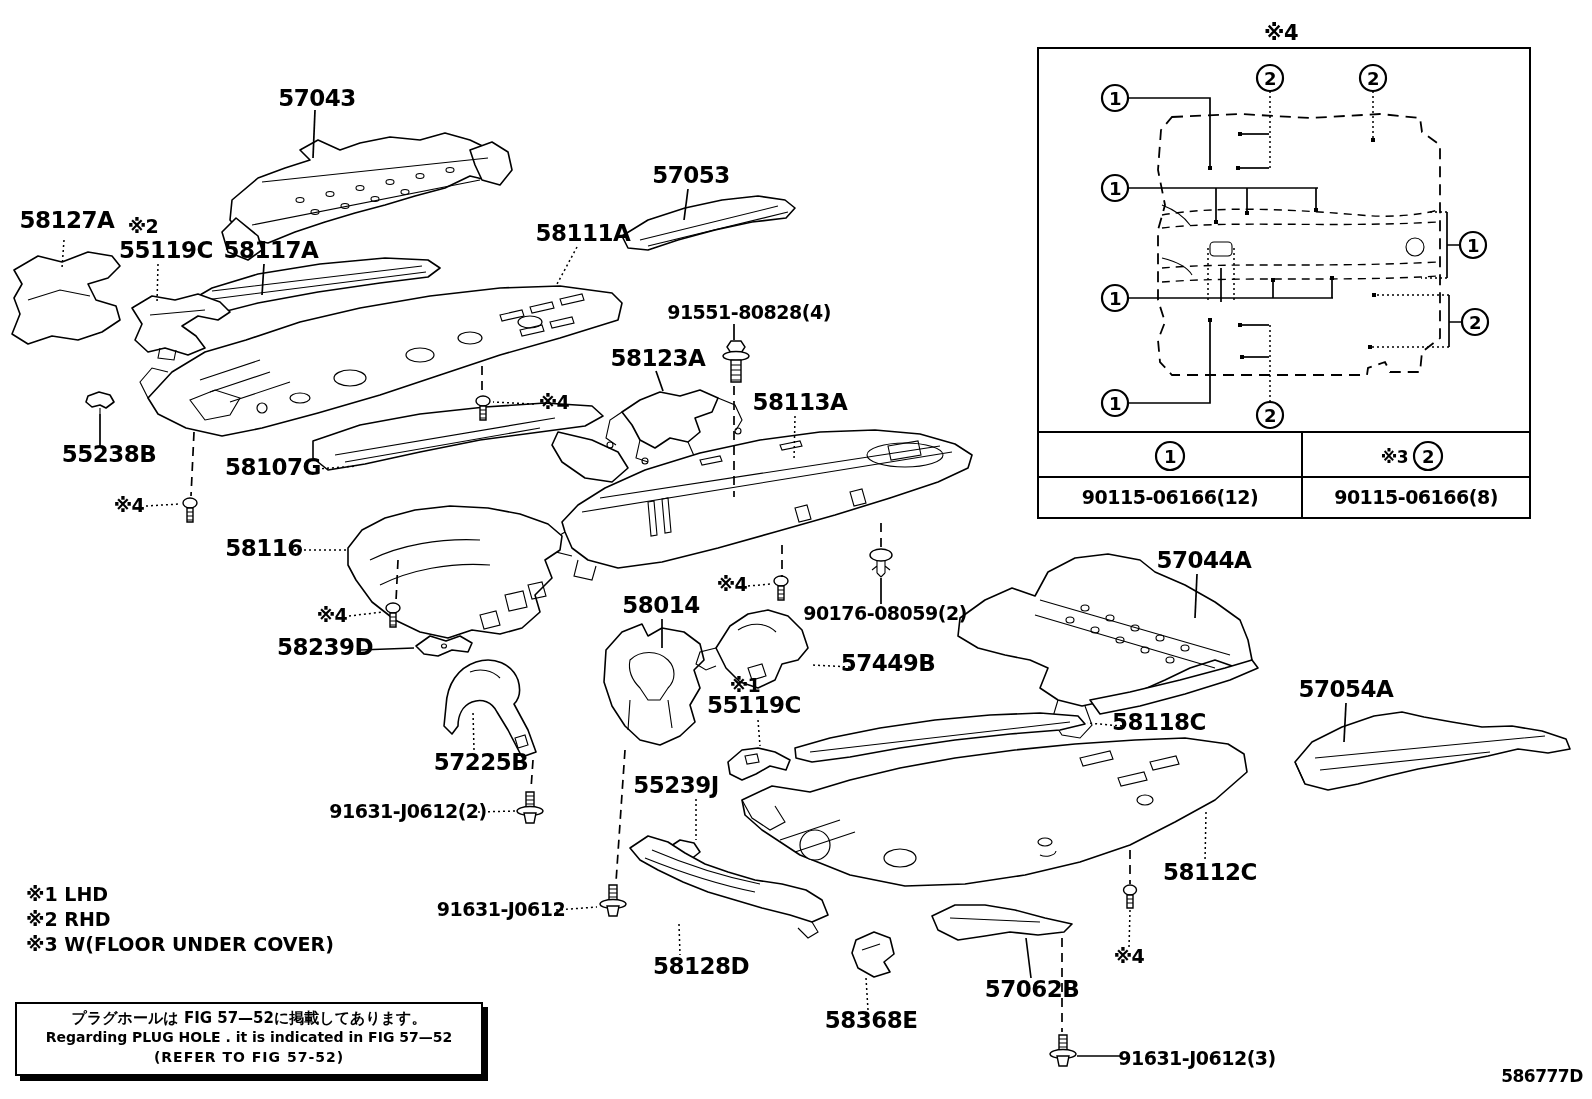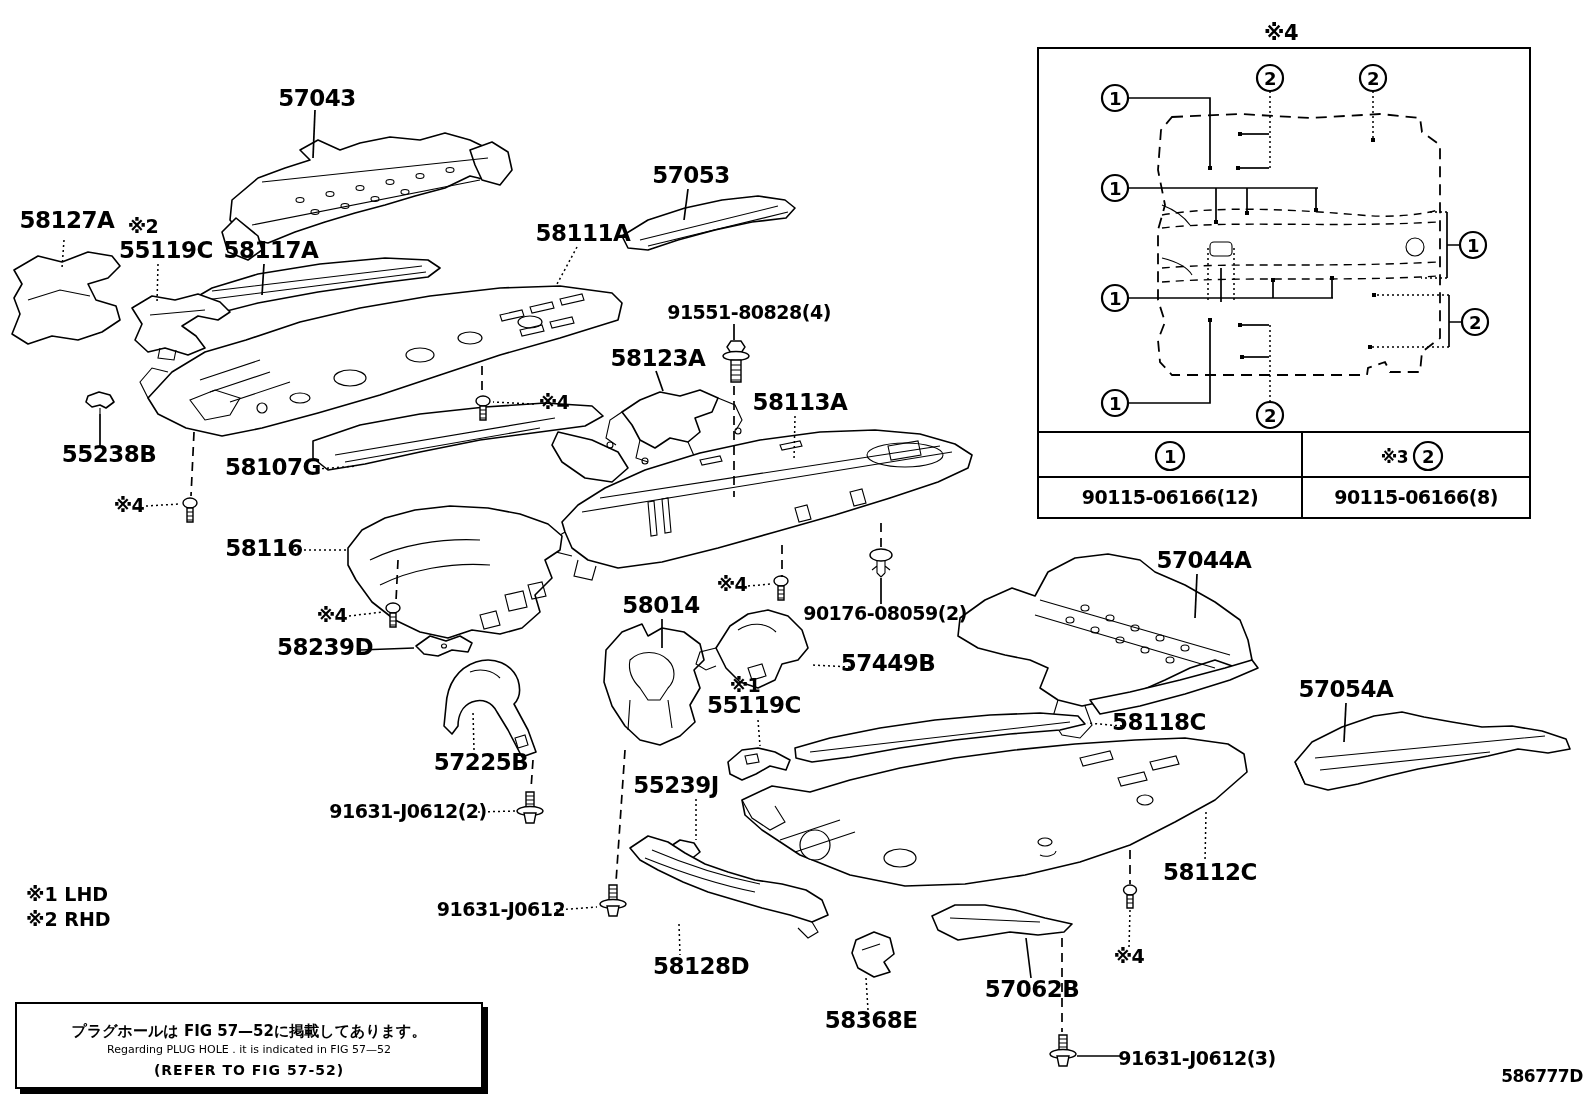--- a/index.html
+++ b/index.html
@@ -15,23 +15,23 @@
   .dash-out{fill:none;stroke:#000;stroke-width:1.8;stroke-dasharray:11 7;}
   .dash-in{fill:none;stroke:#000;stroke-width:1.4;stroke-dasharray:8 6;}
   .co{fill:#fff;stroke:#000;stroke-width:2.2;}
   .dot{fill:#000;stroke:none;}
   .bolt{fill:#fff;stroke:#000;stroke-width:1.4;}
   .tbl{stroke:#000;stroke-width:2;fill:none;}
   .notes{position:absolute;left:26px;top:882px;font-size:19px;font-weight:bold;
          line-height:25px;color:#000;letter-spacing:0;}
   .note-box{position:absolute;left:15px;top:1002px;width:452px;border:2px solid #000;
             box-shadow:5px 5px 0 0 #000;background:#fff;text-align:center;
-            padding:18px 6px 5px 6px;color:#000;}
+            padding:5px 6px 5px 6px;color:#000;}
   .note-box .jp{font-size:15px;font-weight:bold;line-height:19px;}
-  .note-box .en{font-size:11px;font-weight:normal;line-height:18px;}
+  .note-box .en{font-size:14px;font-weight:bold;line-height:18px;}
   .note-box .ref{font-size:14px;font-weight:bold;letter-spacing:1px;line-height:23px;}
 </style>
 </head>
 <body>
 
 <div class="page">
 
 <svg width="1592" height="1099" viewBox="0 0 1592 1099" xmlns="http://www.w3.org/2000/svg">
 
   <g>
@@ -445,20 +445,21 @@
         <text x="1346" y="697" font-size="23" text-anchor="middle">57054A</text>
         <text x="1210" y="880" font-size="23" text-anchor="middle">58112C</text>
         <text x="1542" y="1082" font-size="17" text-anchor="middle" font-weight="normal">586777D</text>
       </g>
 </svg>
 
   
   <div class="notes">
     <div>※1 LHD</div>
     <div>※2 RHD</div>
+    <div>※3 W(FLOOR UNDER COVER)</div>
   </div>
 
   <div class="note-box">
     <div class="jp">プラグホールは FIG 57—52に掲載してあります。</div>
     <div class="en">Regarding  PLUG  HOLE . it is indicated in FIG  57—52</div>
     <div class="ref">(REFER TO FIG 57-52)</div>
   </div>
 
 </div>
 

